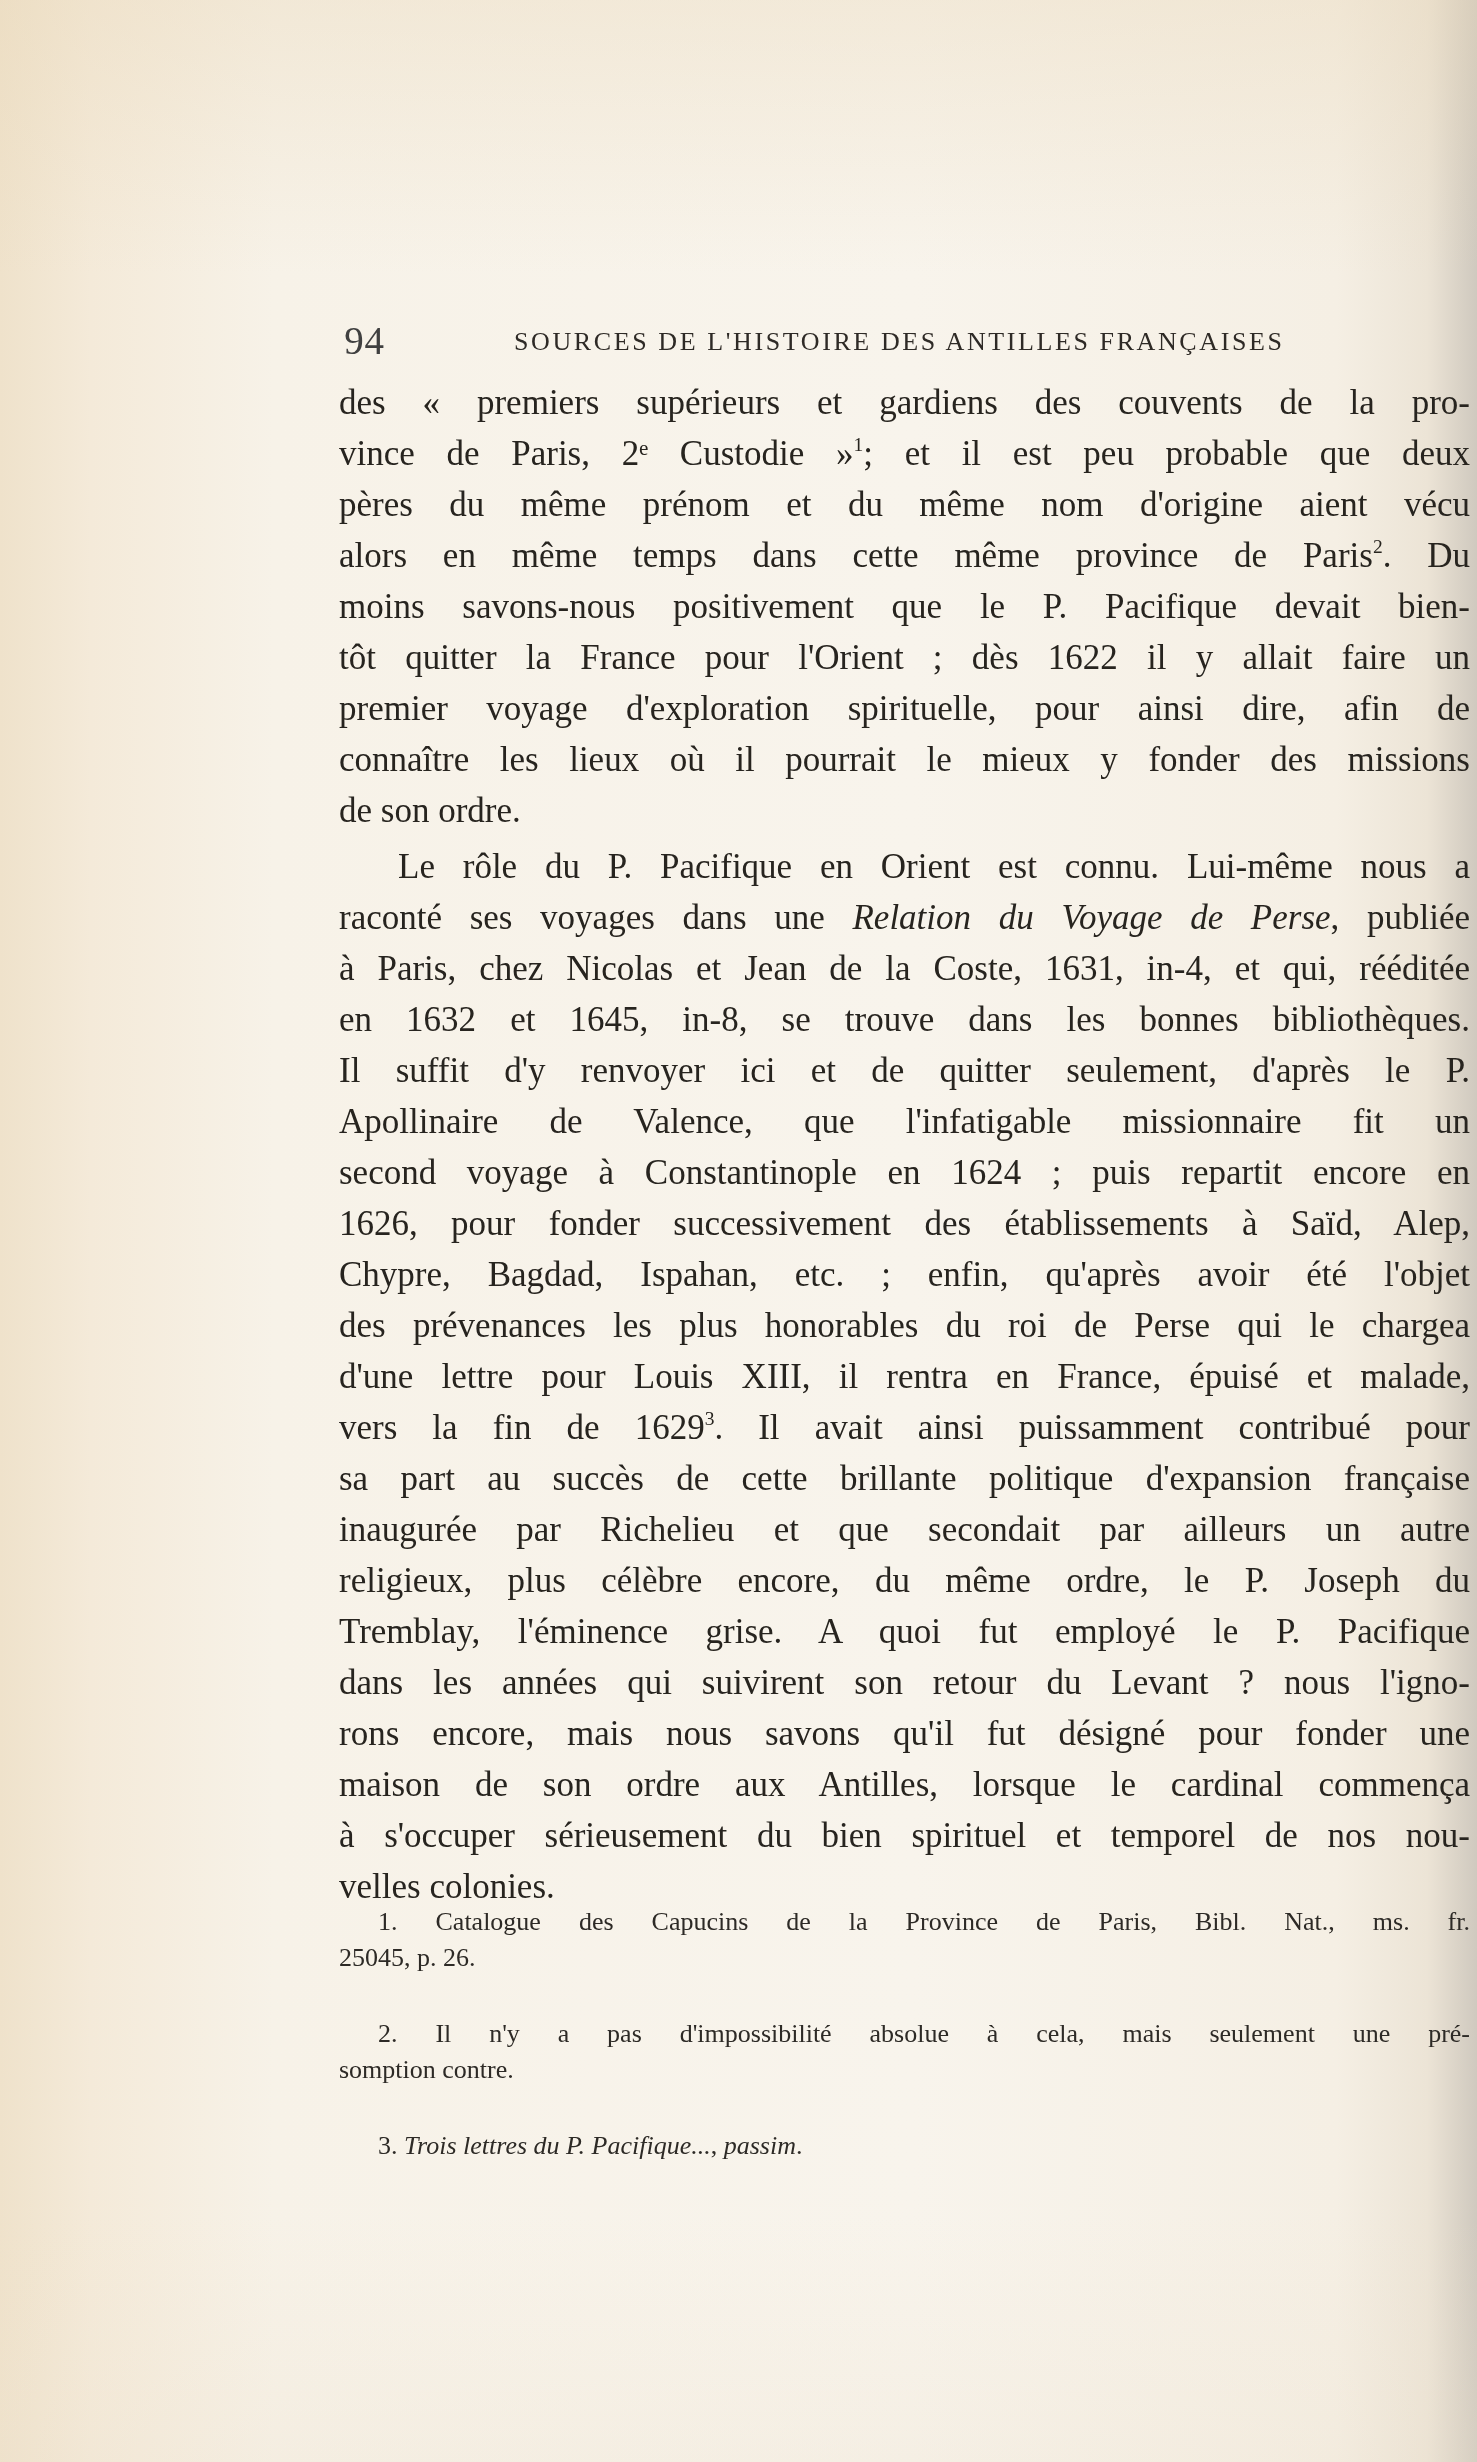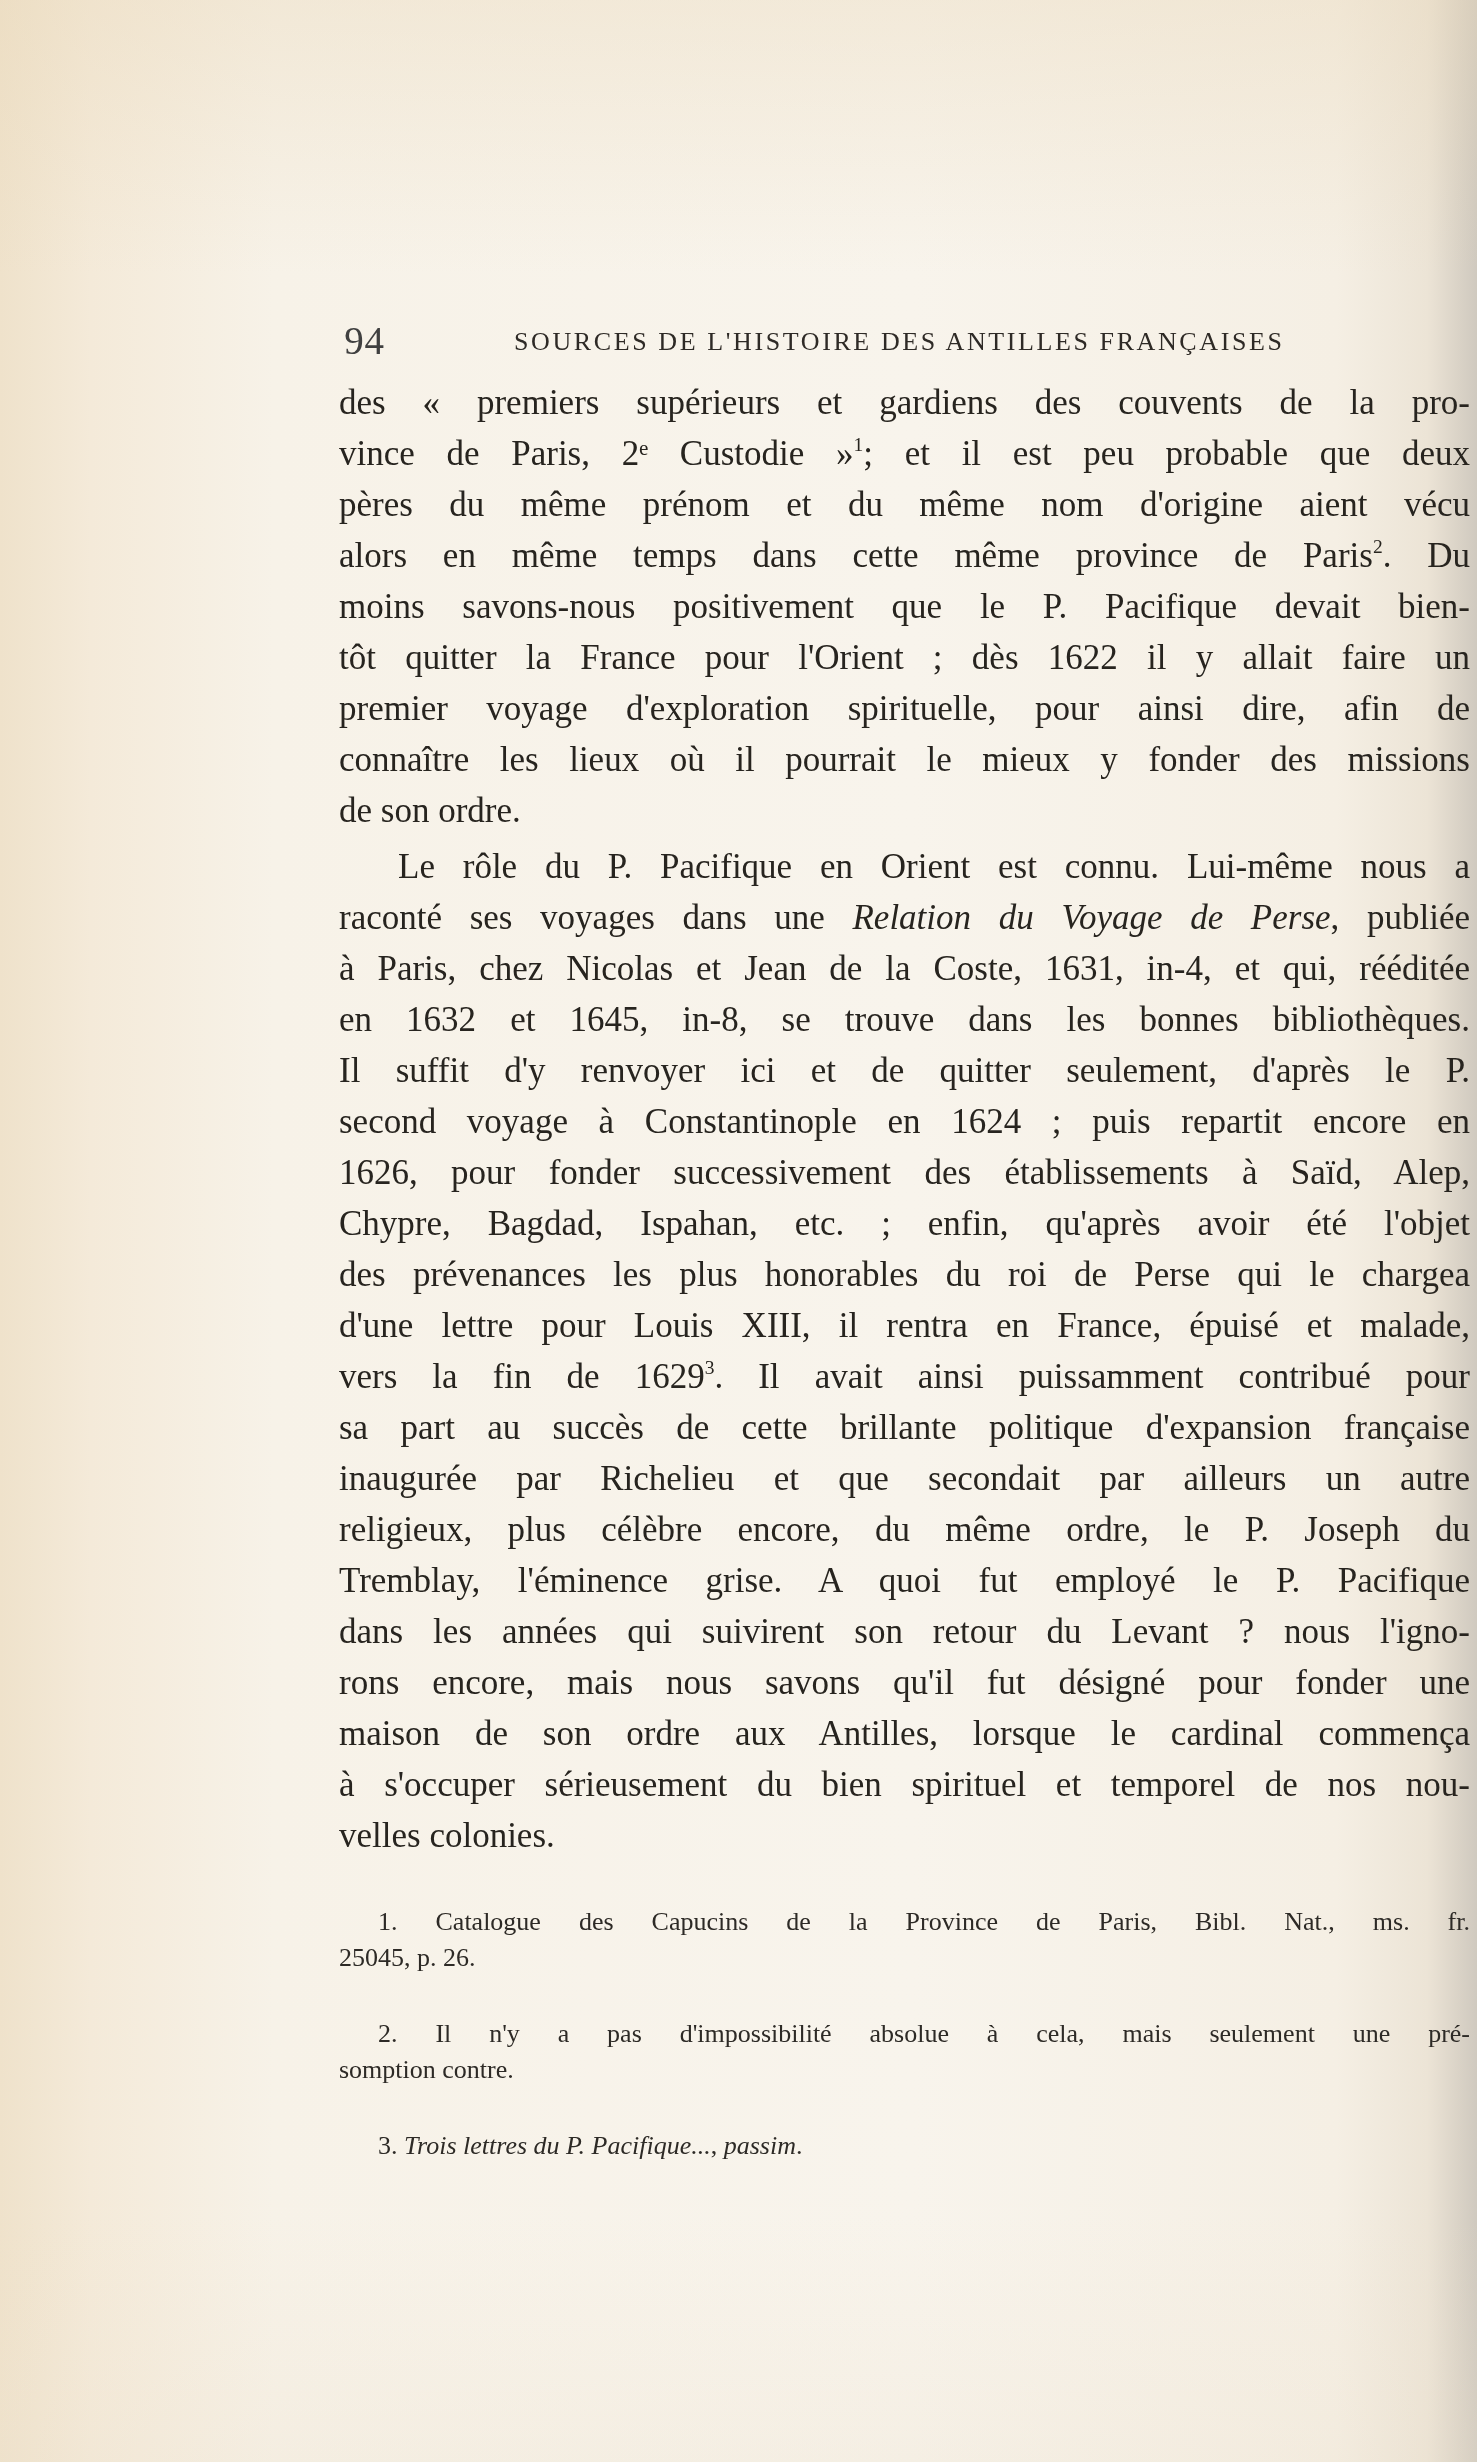--- a/index.html
+++ b/index.html
@@ -132,20 +132,21 @@
       <span class="line">connaître les lieux où il pourrait le mieux y fonder des missions</span>
       <span class="line last">de son ordre.</span>
     </div>
 
     <div>
       <span class="line indent para-gap">Le rôle du P. Pacifique en Orient est connu. Lui-même nous a</span>
       <span class="line"><span>raconté ses voyages dans une </span><em>Relation du Voyage de Perse</em><span>, publiée</span></span>
       <span class="line">à Paris, chez Nicolas et Jean de la Coste, 1631, in-4, et qui, rééditée</span>
       <span class="line">en 1632 et 1645, in-8, se trouve dans les bonnes bibliothèques.</span>
       <span class="line">Il suffit d'y renvoyer ici et de quitter seulement, d'après le P.</span>
+      <span class="line">Apollinaire de Valence, que l'infatigable missionnaire fit un</span>
       <span class="line">second voyage à Constantinople en 1624 ; puis repartit encore en</span>
       <span class="line">1626, pour fonder successivement des établissements à Saïd, Alep,</span>
       <span class="line">Chypre, Bagdad, Ispahan, etc. ; enfin, qu'après avoir été l'objet</span>
       <span class="line">des prévenances les plus honorables du roi de Perse qui le chargea</span>
       <span class="line">d'une lettre pour Louis XIII, il rentra en France, épuisé et malade,</span>
       <span class="line"><span>vers la fin de 1629</span><sup>3</sup><span>. Il avait ainsi puissamment contribué pour</span></span>
       <span class="line">sa part au succès de cette brillante politique d'expansion française</span>
       <span class="line">inaugurée par Richelieu et que secondait par ailleurs un autre</span>
       <span class="line">religieux, plus célèbre encore, du même ordre, le P. Joseph du</span>
       <span class="line">Tremblay, l'éminence grise. A quoi fut employé le P. Pacifique</span>

